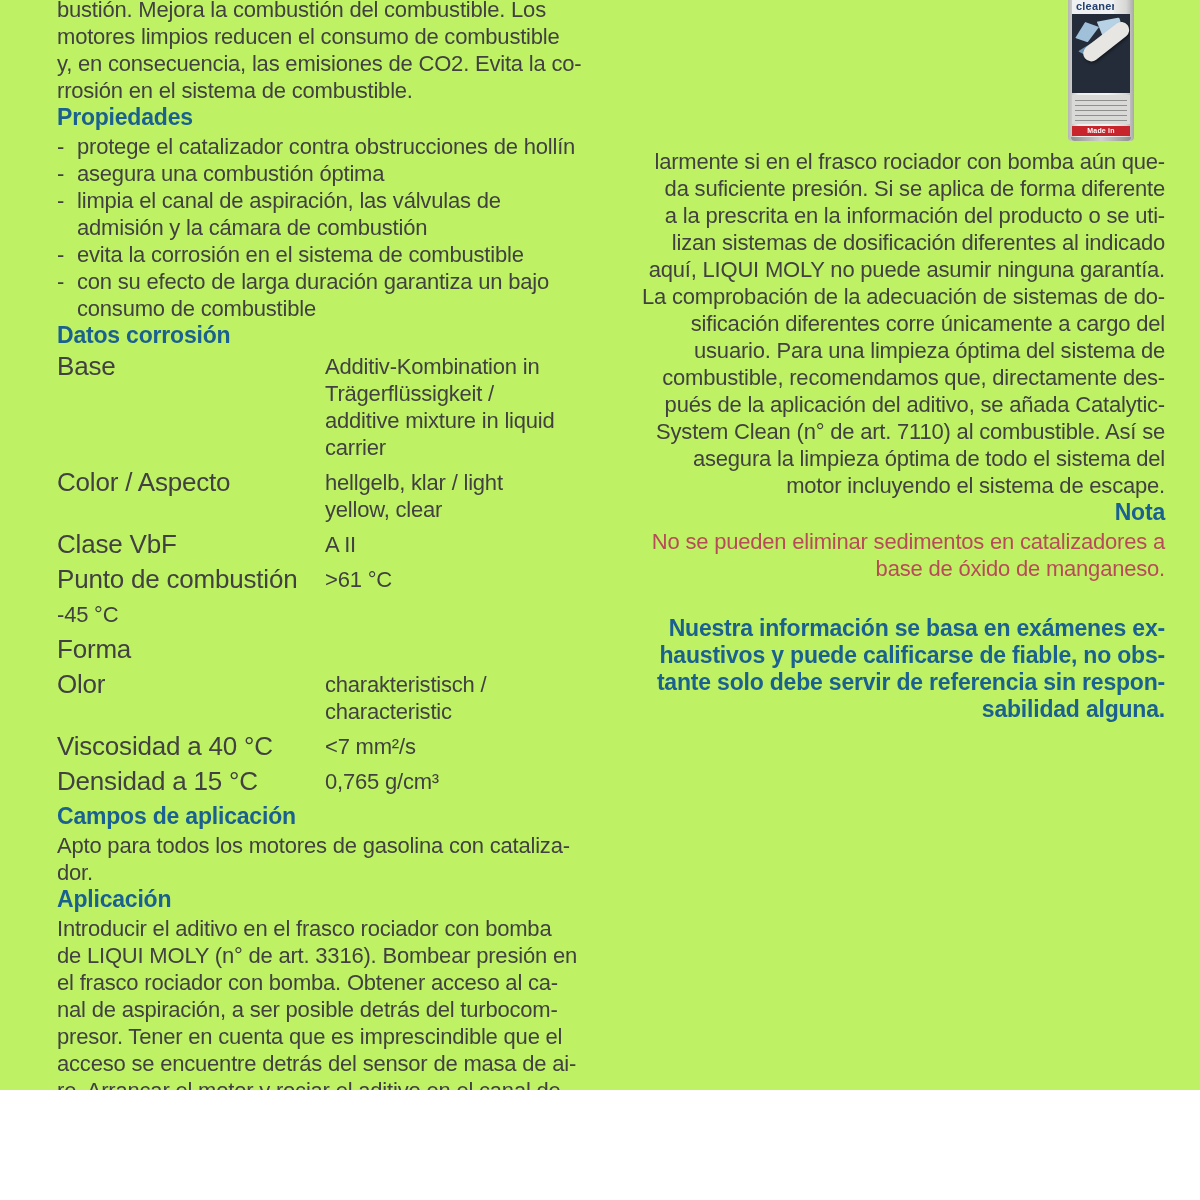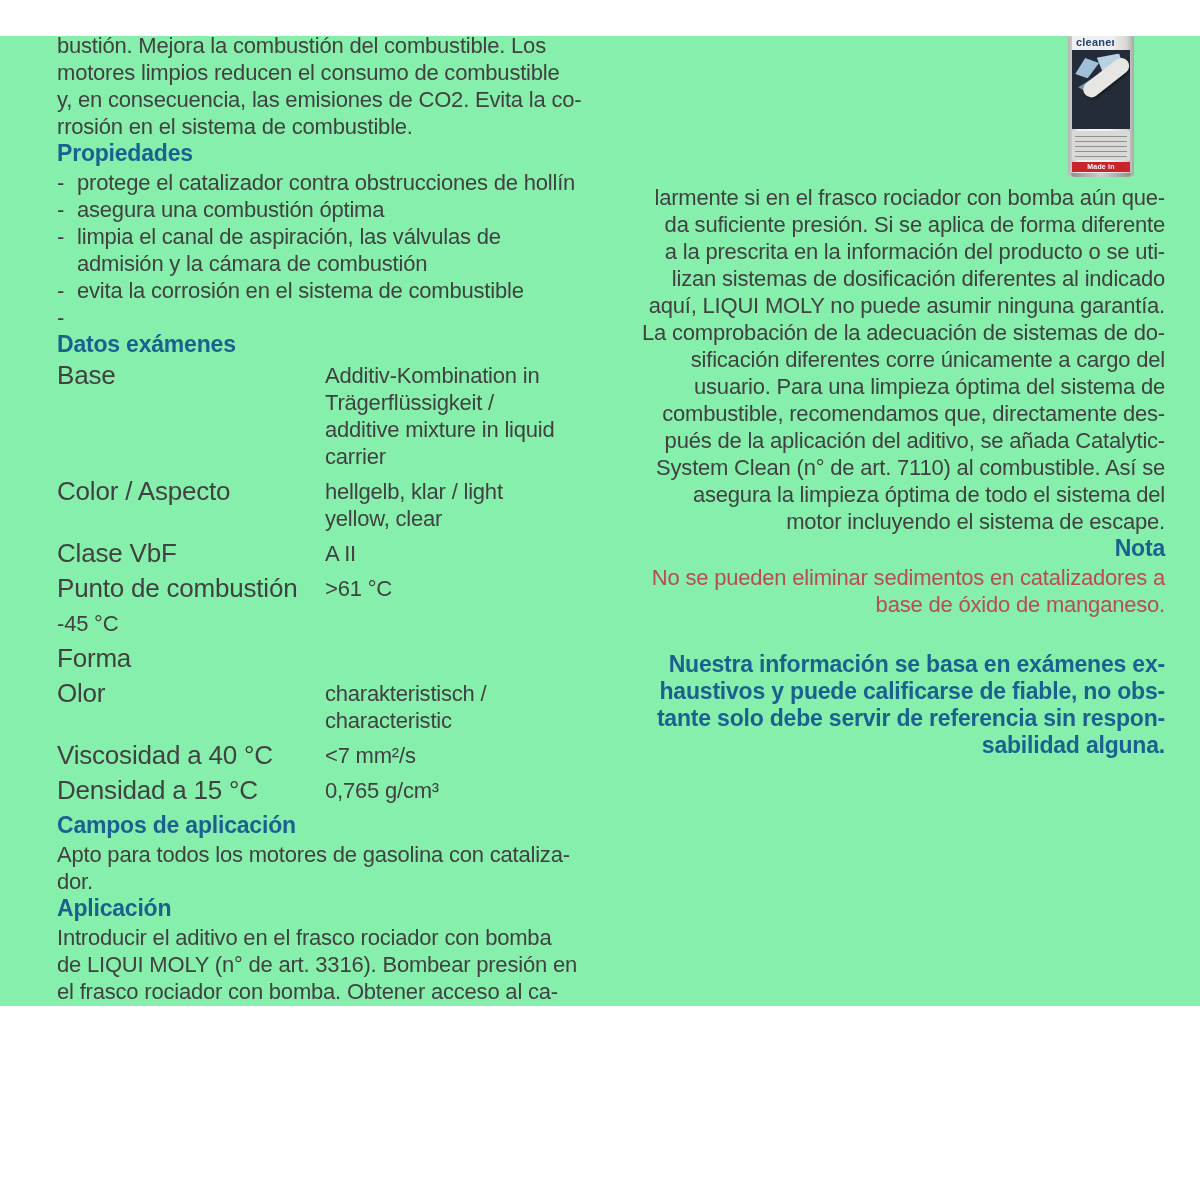--- a/index.html
+++ b/index.html
@@ -1,23 +1,22 @@
 <!DOCTYPE html>
 <html><head>
 <meta charset="utf-8">
 <style>
   html,body{margin:0;padding:0;}
   .page{
     position:relative;
-    width:1200px;height:970px;
-    background:#86efac;
+    width:1200px;height:1090px;
+    background:#bef264;
     overflow:hidden;
     font-family:"Liberation Sans", sans-serif;
     color:#414141;
-    margin-top:36px;
   }
   .col{position:absolute;top:0;}
   .col-left{left:57px;width:545px;}
   .col-right{left:620px;width:545px;text-align:right;}
   .body-text{
     font-size:22px;line-height:27px;
     white-space:pre;margin:0;color:#414141;
     letter-spacing:-0.2px;
   }
   h2.sec{
@@ -115,24 +114,26 @@
         <span class="prop-dash">-</span>
         <span class="prop-text">limpia el canal de aspiración, las válvulas de
 admisión y la cámara de combustión</span>
       </div>
       <div class="prop-item">
         <span class="prop-dash">-</span>
         <span class="prop-text">evita la corrosión en el sistema de combustible</span>
       </div>
       <div class="prop-item">
         <span class="prop-dash">-</span>
+        <span class="prop-text">con su efecto de larga duración garantiza un bajo
+consumo de combustible</span>
       </div>
     </div>
 
-    <h2 class="sec h-tech">Datos exámenes</h2>
+    <h2 class="sec h-tech">Datos corrosión</h2>
     <div class="tech-table">
       <div class="tech-row">
         <span class="tech-label">Base</span>
         <span class="tech-value">Additiv-Kombination in
 Trägerflüssigkeit /
 additive mixture in liquid
 carrier</span>
       </div>
       <div class="tech-row">
         <span class="tech-label">Color / Aspecto</span>

